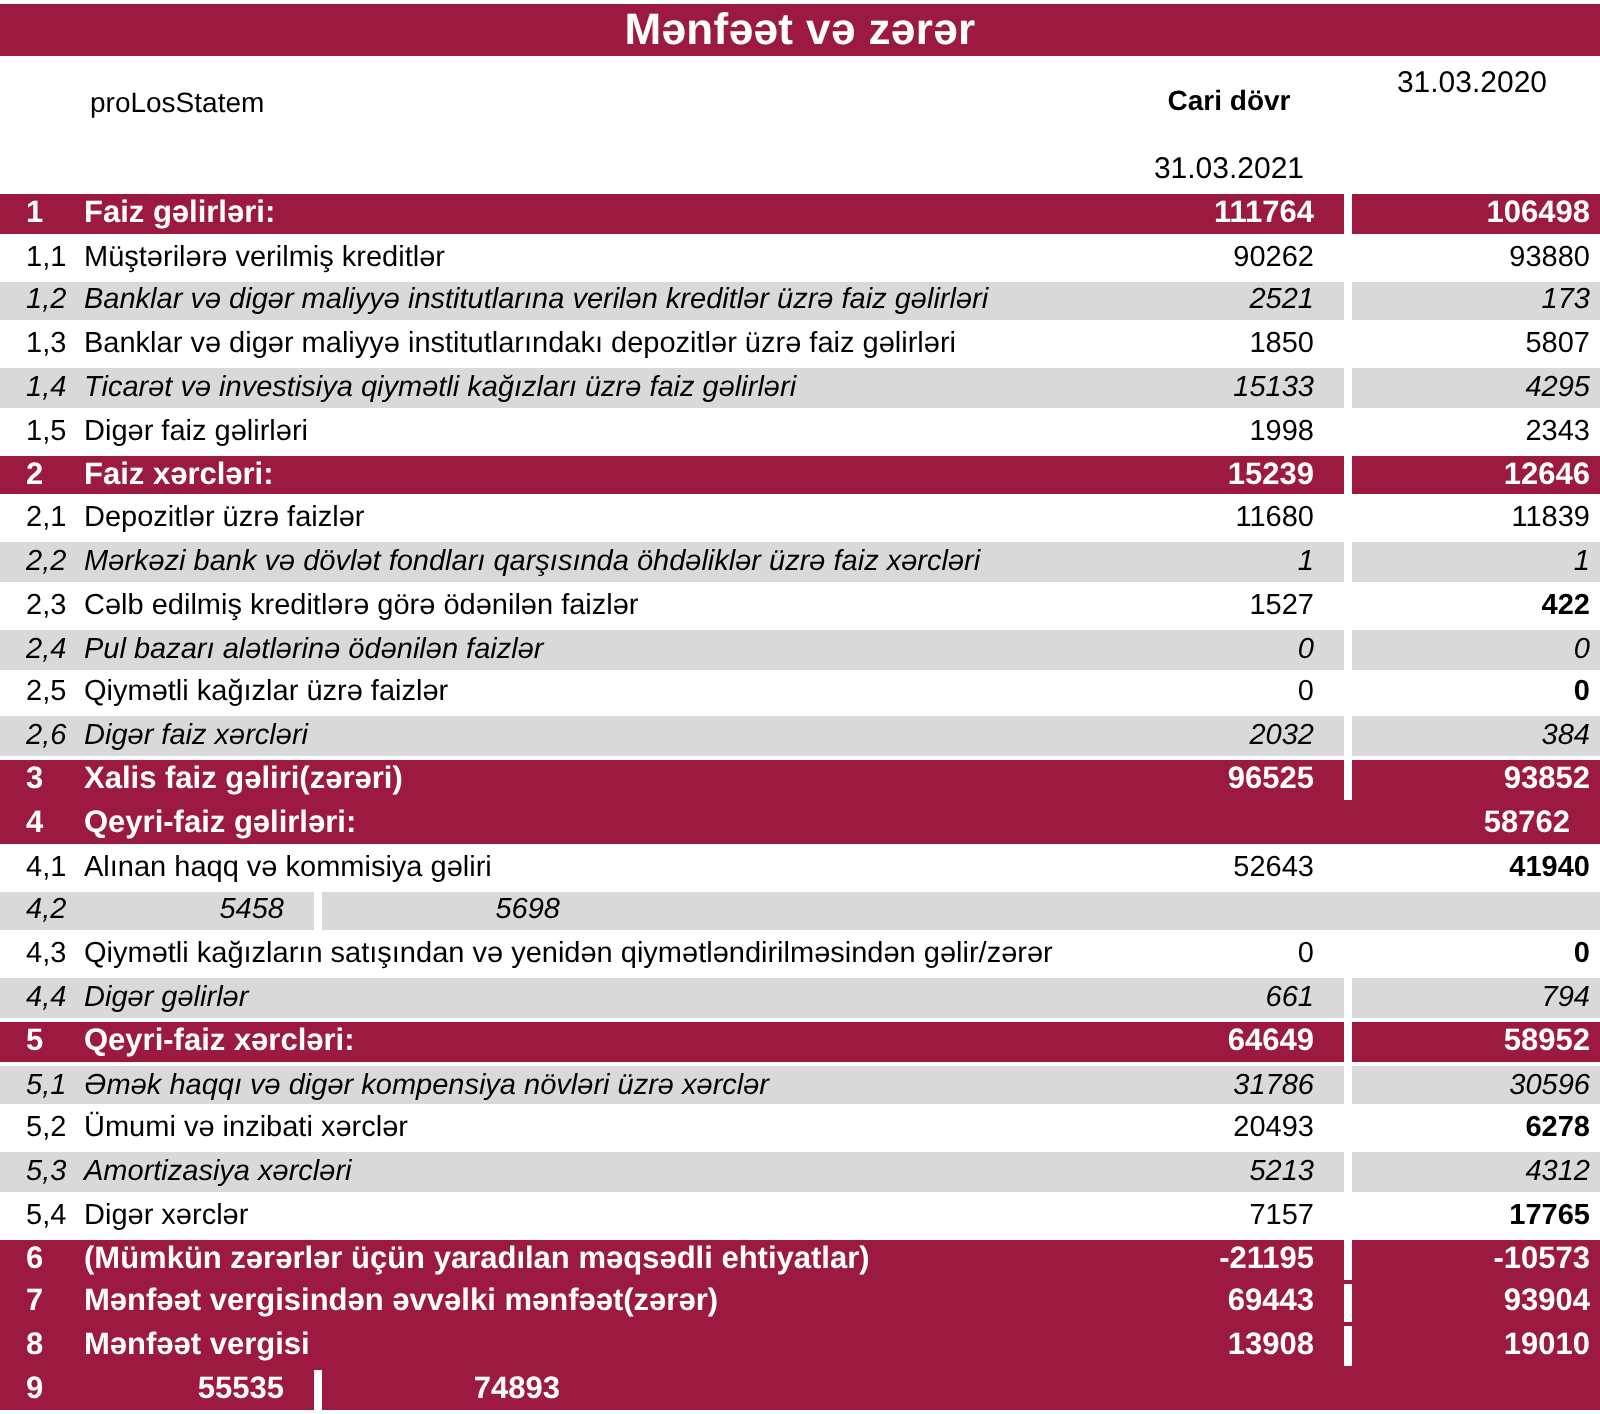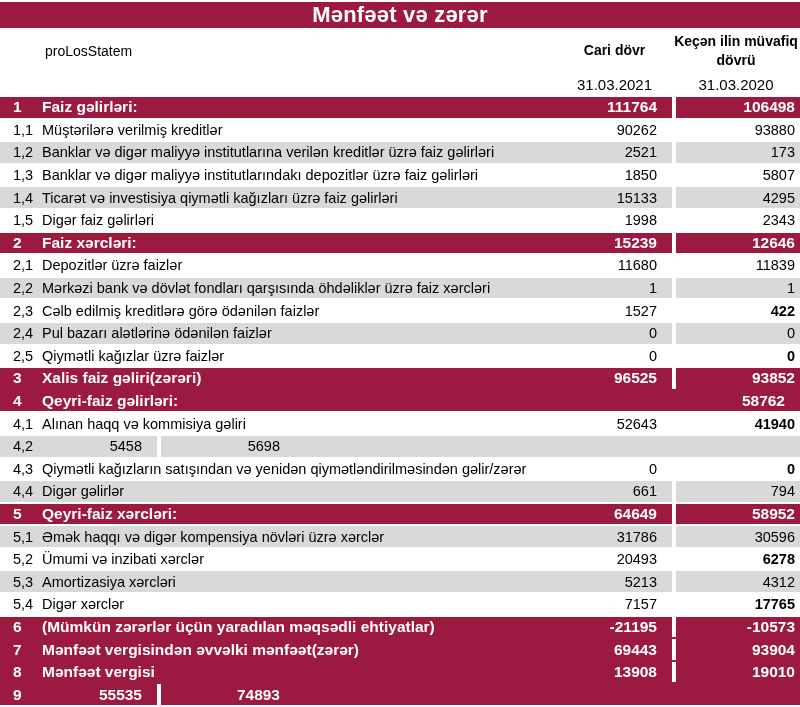--- a/index.html
+++ b/index.html
@@ -30,21 +30,21 @@
     border-bottom:2px solid #fff;font-size:14.5px;background:#fff;
   }
   .row .num{width:42px;box-sizing:border-box;padding-left:13px;flex:none;}
   .row .lbl{flex:1;min-width:0;white-space:nowrap;}
   .row .v1{width:115px;flex:none;box-sizing:border-box;text-align:right;padding-right:15px;}
   .row .v2{
     width:128px;flex:none;box-sizing:border-box;align-self:stretch;
     display:flex;align-items:center;justify-content:flex-end;
     padding-right:5px;border-left:4px solid #fff;
   }
-  .r-gray{background:var(--rowalt,#D9D9D9);}
+  .r-gray{background:var(--rowalt,#D9D9D9);font-style:italic;}
   .r-white{background:#fff;}
   .r-section{background:var(--accent,#9C1A40);color:#fff;font-weight:bold;font-size:15.5px;}
   .r-section.merge-below{border-bottom-color:var(--accent,#9C1A40);}
   .bold2{font-weight:bold;}
 </style>
 </head>
 <body>
 
 <div class="page" style="--accent: #9C1A40; --rowalt: #D9D9D9;">
 
@@ -52,21 +52,20 @@
     <span>Mənfəət və zərər</span>
   </div>
 
   <div class="hdr">
     <div class="hdr-label">proLosStatem</div>
     <div class="hdr-col hdr-col1">
       <div class="hdr-title">Cari dövr</div>
       <div class="hdr-date">31.03.2021</div>
     </div>
     <div class="hdr-col hdr-col2">
-      <div class="hdr-title">Keçən ilin müvafiq dövrü</div>
       <div class="hdr-date">31.03.2020</div>
     </div>
   </div>
 
   <div class="rows" id="rows">
       <div class="row r-section">
         <span class="num">1</span>
         <span class="lbl">Faiz gəlirləri:</span>
         <span class="v1">111764</span>
         <span class="v2">106498</span>
@@ -130,20 +129,26 @@
         <span class="lbl">Pul bazarı alətlərinə ödənilən faizlər</span>
         <span class="v1">0</span>
         <span class="v2">0</span>
       </div>
       <div class="row r-white">
         <span class="num">2,5</span>
         <span class="lbl">Qiymətli kağızlar üzrə faizlər</span>
         <span class="v1">0</span>
         <span class="v2 bold2">0</span>
       </div>
+      <div class="row r-gray">
+        <span class="num">2,6</span>
+        <span class="lbl">Digər faiz xərcləri</span>
+        <span class="v1">2032</span>
+        <span class="v2">384</span>
+      </div>
       <div class="row r-section merge-below">
         <span class="num">3</span>
         <span class="lbl">Xalis faiz gəliri(zərəri)</span>
         <span class="v1">96525</span>
         <span class="v2">93852</span>
       </div>
       <div class="row r-section">
         <span class="num">4</span>
         <span class="lbl">Qeyri-faiz gəlirləri:</span>
         <span class="v1">58762</span>

